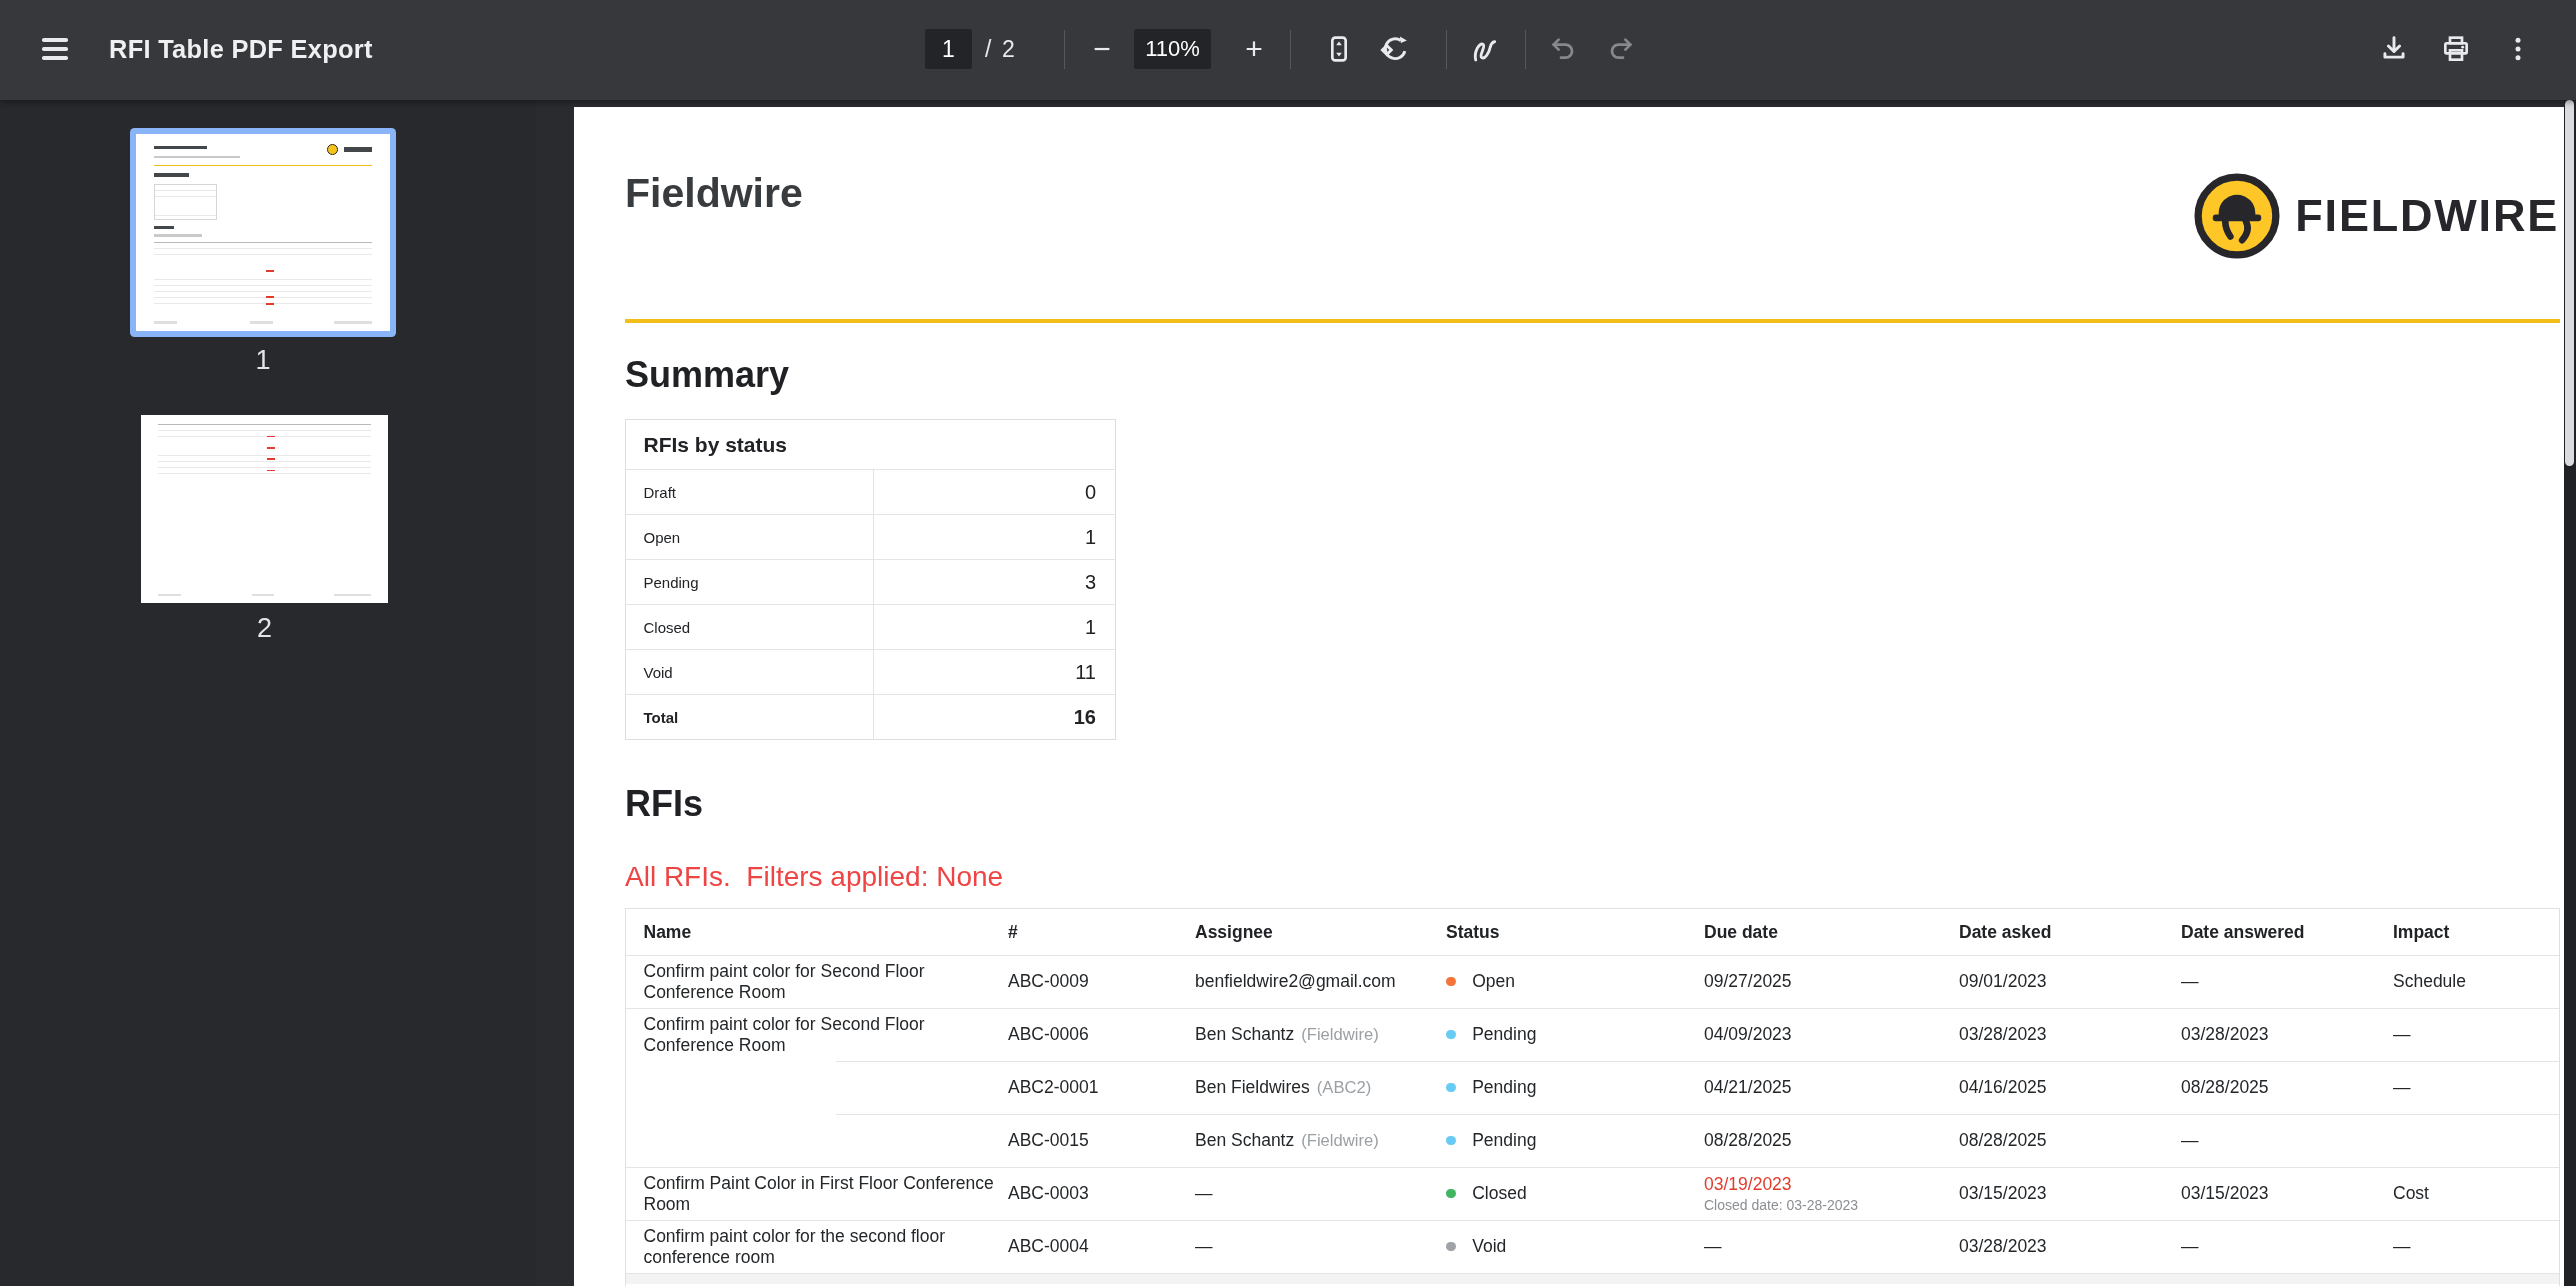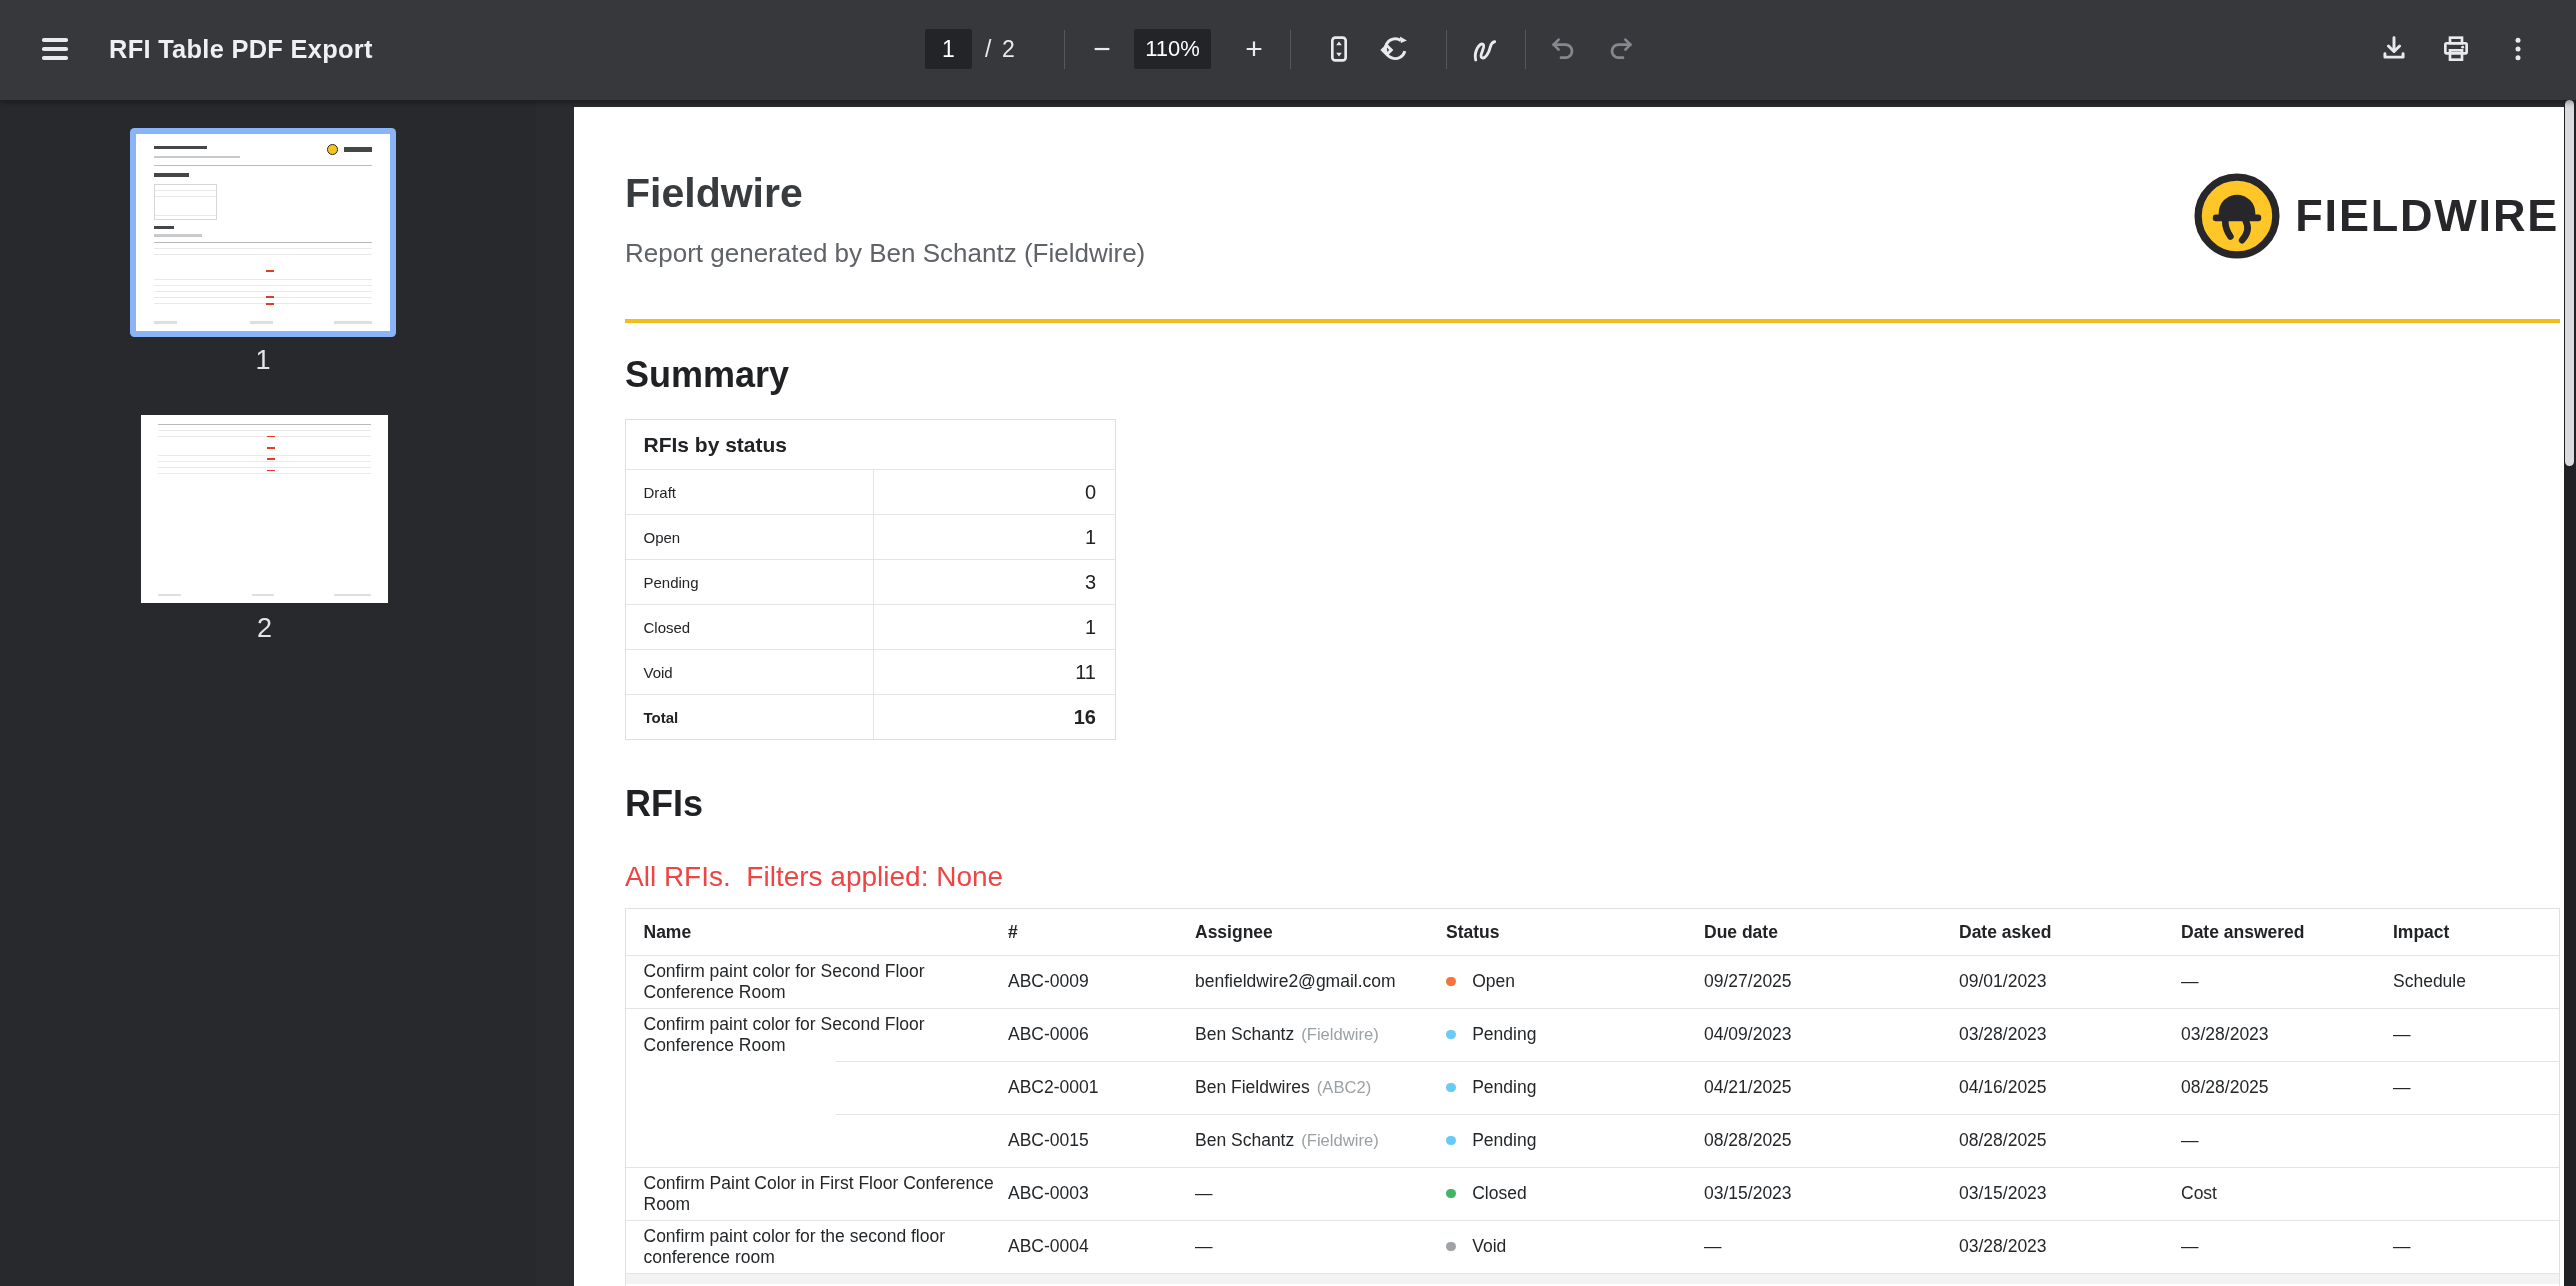--- a/index.html
+++ b/index.html
@@ -218,21 +218,20 @@
         <i class="bar-lite" style="left:7%;bottom:3.5%;width:9%;height:2.6px"></i>
         <i class="bar-lite" style="left:45%;bottom:3.5%;width:9%;height:2.6px"></i>
         <i class="bar-lite" style="right:7%;bottom:3.5%;width:15%;height:2.6px"></i>
       </div>
     </div>
     <div class="thumb-label" style="left:141px;top:515px;width:247px">2</div>
   </div>
 
   <div class="page">
     <div class="doc-title">Fieldwire</div>
-    <div class="doc-subtitle">Report generated by Ben Schantz (Fieldwire)</div>
 
     <div class="logo">
       <svg width="88" height="88" viewBox="0 0 120 120">
         <circle cx="60" cy="60" r="53" fill="#FFC628"></circle>
         <circle cx="60" cy="60" r="53" fill="none" stroke="#26262B" stroke-width="10"></circle>
         <path d="M35 56 a25 25 0 0 1 50 0 l0 4 h-50 z" fill="#26262B"></path>
         <rect x="27" y="58" width="66" height="9" rx="4" fill="#26262B"></rect>
         <path d="M72 67 c5 9 2 18-5 26" fill="none" stroke="#26262B" stroke-width="9" stroke-linecap="round"></path>
         <path d="M44 67 c0 9 3 15 7 21" fill="none" stroke="#26262B" stroke-width="9" stroke-linecap="round"></path>
       </svg>
@@ -353,20 +352,24 @@
           <div class="rfi-grid rfi-row">
             <div class="cell c-name">Confirm Paint Color in First Floor Conference Room</div>
             <div class="cell c-num">ABC-0003</div>
             <div class="cell c-assignee">
               <span>—</span>
             </div>
             <div class="cell c-status">
               <span class="dot" style="background: rgb(65, 181, 97);"></span>
               <span>Closed</span>
             </div>
+            <div class="cell c-due col">
+              <span class="due-red">03/19/2023</span>
+              <span class="due-sub">Closed date: 03-28-2023</span>
+            </div>
             <div class="cell c-asked">03/15/2023</div>
             <div class="cell c-answered">03/15/2023</div>
             <div class="cell c-impact">Cost</div>
           </div>
           <div class="rfi-grid rfi-row">
             <div class="cell c-name">Confirm paint color for the second floor conference room</div>
             <div class="cell c-num">ABC-0004</div>
             <div class="cell c-assignee">
               <span>—</span>
             </div>

